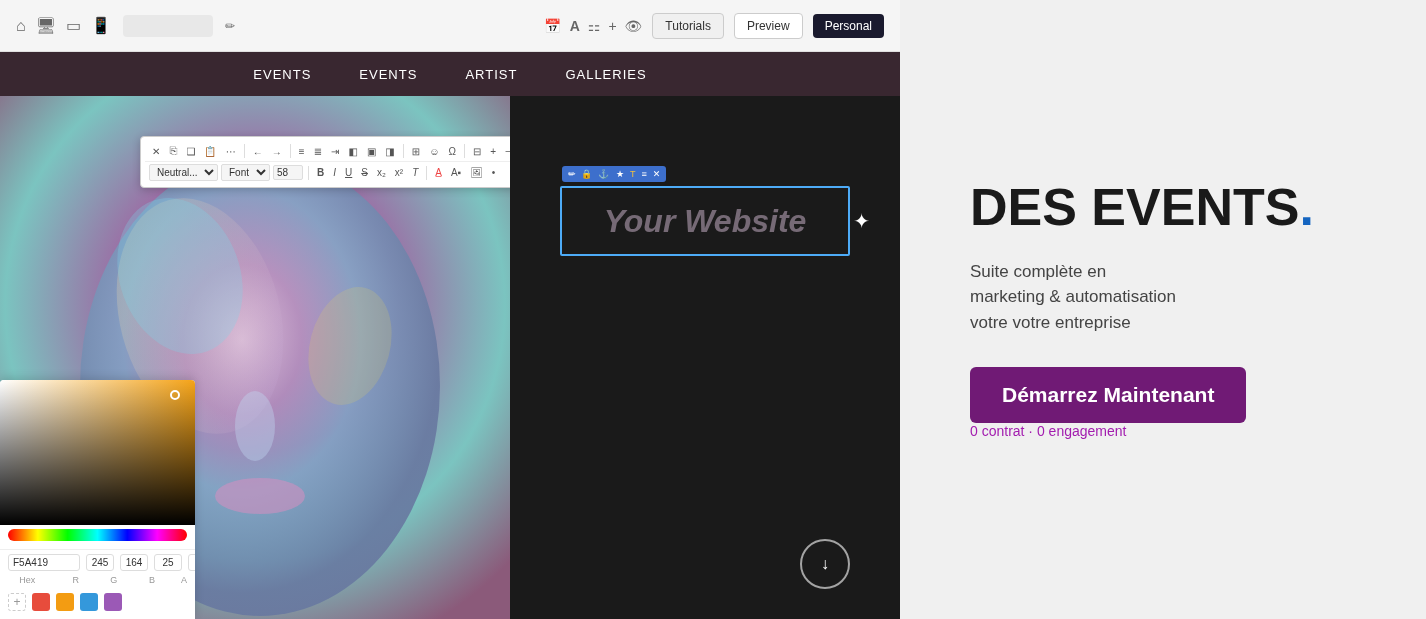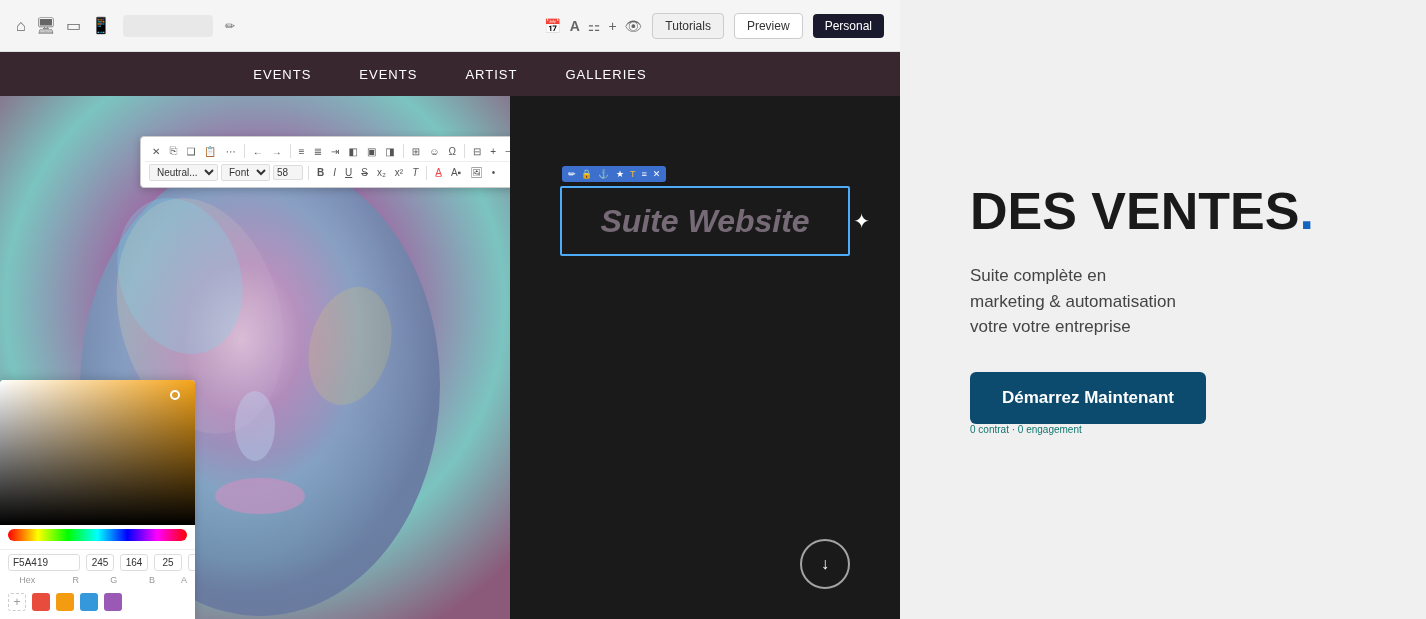--- a/index.html
+++ b/index.html
@@ -439,35 +439,35 @@
 
     .subtitle {
       font-size: 17px;
       color: #444;
       line-height: 1.5;
       margin-bottom: 32px;
       max-width: 320px;
     }
 
     .cta-button {
-      background: #0c4a6e;
+      background: #701a75;
       color: #fff;
       border: none;
       border-radius: 6px;
       padding: 16px 32px;
-      font-size: 17px;
+      font-size: 21px;
       font-weight: 600;
       cursor: pointer;
       display: inline-block;
       width: fit-content;
     }
 
     .no-contract {
-      font-size: 10px;
-      color: #0f766e;
+      font-size: 14px;
+      color: #a21caf;
     }
   </style>
 </head>
 <body>
 
 <div class="left-panel">
 
   <div class="top-toolbar">
     <div class="toolbar-icons">
       <span class="tb-icon">⌂</span>
@@ -628,34 +628,34 @@
         <div class="text-box-selected">
           <div class="text-box-toolbar">
             <span class="text-box-tb-icon">✏</span>
             <span class="text-box-tb-icon">🔒</span>
             <span class="text-box-tb-icon">⚓</span>
             <span class="text-box-tb-icon">★</span>
             <span class="text-box-tb-icon" style="color:#f0c040;">T</span>
             <span class="text-box-tb-icon">≡</span>
             <span class="text-box-tb-icon">✕</span>
           </div>
-          <span class="website-placeholder">Suite Website</span>
+          <span class="website-placeholder">Your Website</span>
           <span class="star-icon">✦</span>
         </div>
 
         <div class="scroll-btn">↓</div>
       </div>
     </div>
   </div>
 </div>
 
 <div class="right-panel">
   <div class="headline">
     <div>
-      <span>DES VENTES</span><span class="dot-blue">.</span>
+      <span>DES EVENTS</span><span class="dot-blue">.</span>
     </div>
   </div>
 
   <div class="subtitle">
     <span>Suite complète en</span><br>
     <span>marketing &amp; automatisation</span><br>
     <span>votre votre entreprise</span>
   </div>
 
   <button class="cta-button">Démarrez Maintenant</button>

